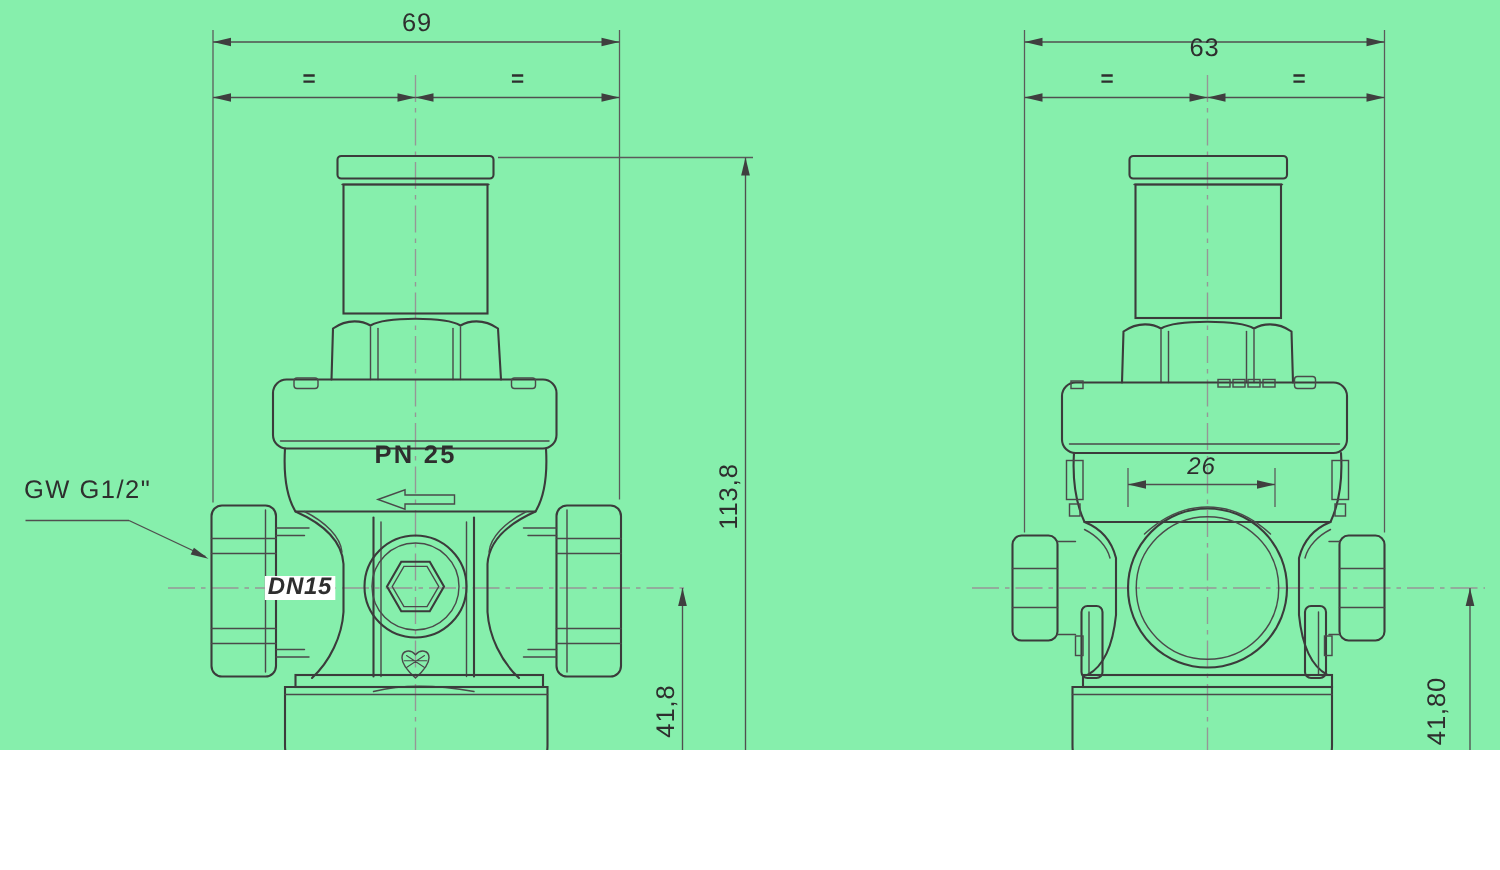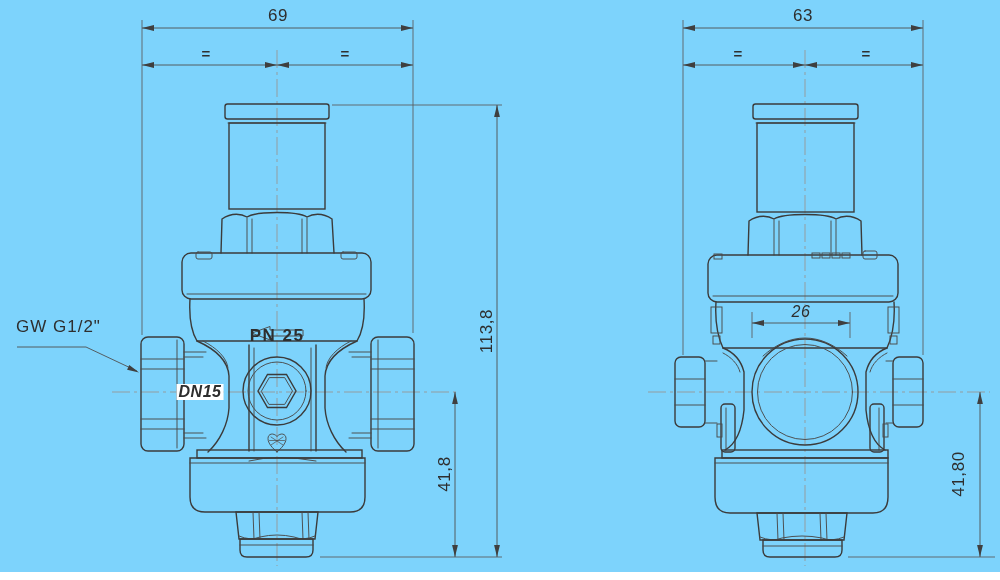--- a/index.html
+++ b/index.html
@@ -1,17 +1,17 @@
 <!DOCTYPE html>
 <html><head>
 <meta charset="utf-8">
 <style>
   html,body{margin:0;padding:0;background:#fff;}
   #canvas{
-    position:relative;width:1000px;height:572px;background:#7dd3fc;
+    position:relative;width:1000px;height:500px;background:#86efac;
     font-family:"Liberation Sans",sans-serif;overflow:hidden;
   }
   svg{position:absolute;left:0;top:0;}
   .t{
     position:absolute;transform:translate(-50%,-50%);
     font:17px "Liberation Sans",sans-serif;color:#2e2e2e;
     letter-spacing:.6px;white-space:nowrap;line-height:1;
   }
   .rot{transform:translate(-50%,-50%) rotate(-90deg);}
   .eq{font-size:15px;font-weight:bold;letter-spacing:0;}
@@ -224,25 +224,25 @@
     </g>
   </g>
 </svg>
 
 <span class="t" style="left:278px;top:15px;">69</span>
 <span class="t eq" style="left:206px;top:53px;">=</span>
 <span class="t eq" style="left:345px;top:53px;">=</span>
 
 <span class="t tl" style="left:16px;top:318px;letter-spacing:1px;">GW G1/2"</span>
 <span class="t stencil whitebg" style="left:200px;top:392px;">DN15</span>
-<span class="t stencil" style="left:277px;top:335px;font-size:17px;letter-spacing:1.5px;">PN 25</span>
+<span class="t stencil" style="left:277px;top:303px;font-size:17px;letter-spacing:1.5px;">PN 25</span>
 
 <span class="t rot" style="left:486px;top:331px;">113,8</span>
 <span class="t rot" style="left:444px;top:474px;">41,8</span>
 
-<span class="t" style="left:803px;top:15px;">63</span>
+<span class="t" style="left:803px;top:32px;">63</span>
 <span class="t eq" style="left:738px;top:53px;">=</span>
 <span class="t eq" style="left:866px;top:53px;">=</span>
 
 <span class="t" style="left:801px;top:312px;font-size:16px;font-style:italic;">26</span>
 <span class="t rot" style="left:958px;top:474px;">41,80</span>
 
 </div>
 
 </body></html>

